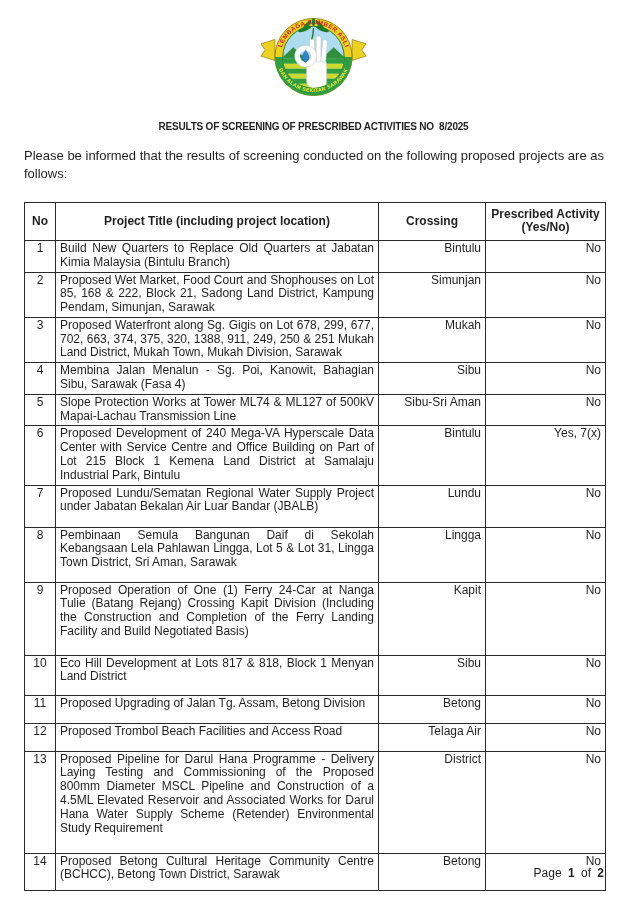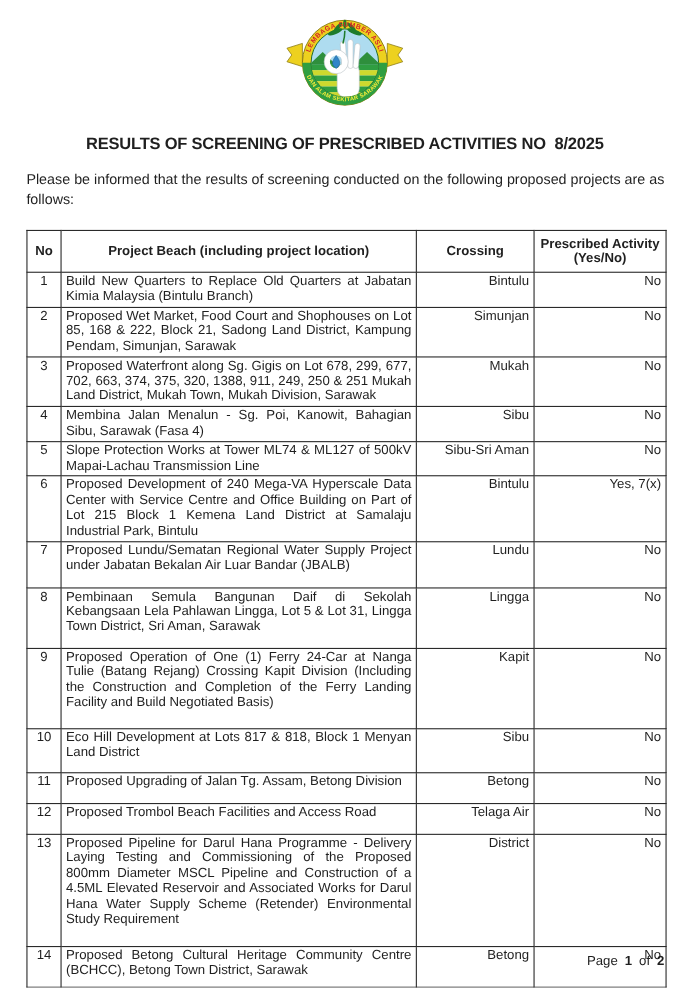--- a/index.html
+++ b/index.html
@@ -16,21 +16,21 @@
   }
 
   .logo-wrap {
     padding-top: 13px;
     text-align: center;
   }
 
   .doc-title {
     margin-top: 16px;
     text-align: center;
-    font-size: 15px;
+    font-size: 10px;
     font-weight: bold;
     letter-spacing: -0.2px;
     white-space: pre-wrap;
   }
 
   .intro {
     margin: 15px 23px 0 24px;
     font-size: 13px;
     line-height: 1.42;
     text-align: justify;
@@ -166,21 +166,21 @@
   <table class="doc-table">
     <colgroup>
       <col class="col-no">
         <col class="col-title">
         <col class="col-loc">
         <col class="col-pre">
     </colgroup>
     <thead>
       <tr>
         <th>No</th>
-        <th>Project Beach (including project location)</th>
+        <th>Project Title (including project location)</th>
         <th>Crossing</th>
         <th>Prescribed Activity (Yes/No)</th>
       </tr>
     </thead>
     <tbody>
     <tr>
       <td class="c-no">1</td>
       <td class="c-title">Build New Quarters to Replace Old Quarters at Jabatan Kimia Malaysia (Bintulu Branch)</td>
       <td class="c-loc">Bintulu</td>
       <td class="c-pre">No</td>

